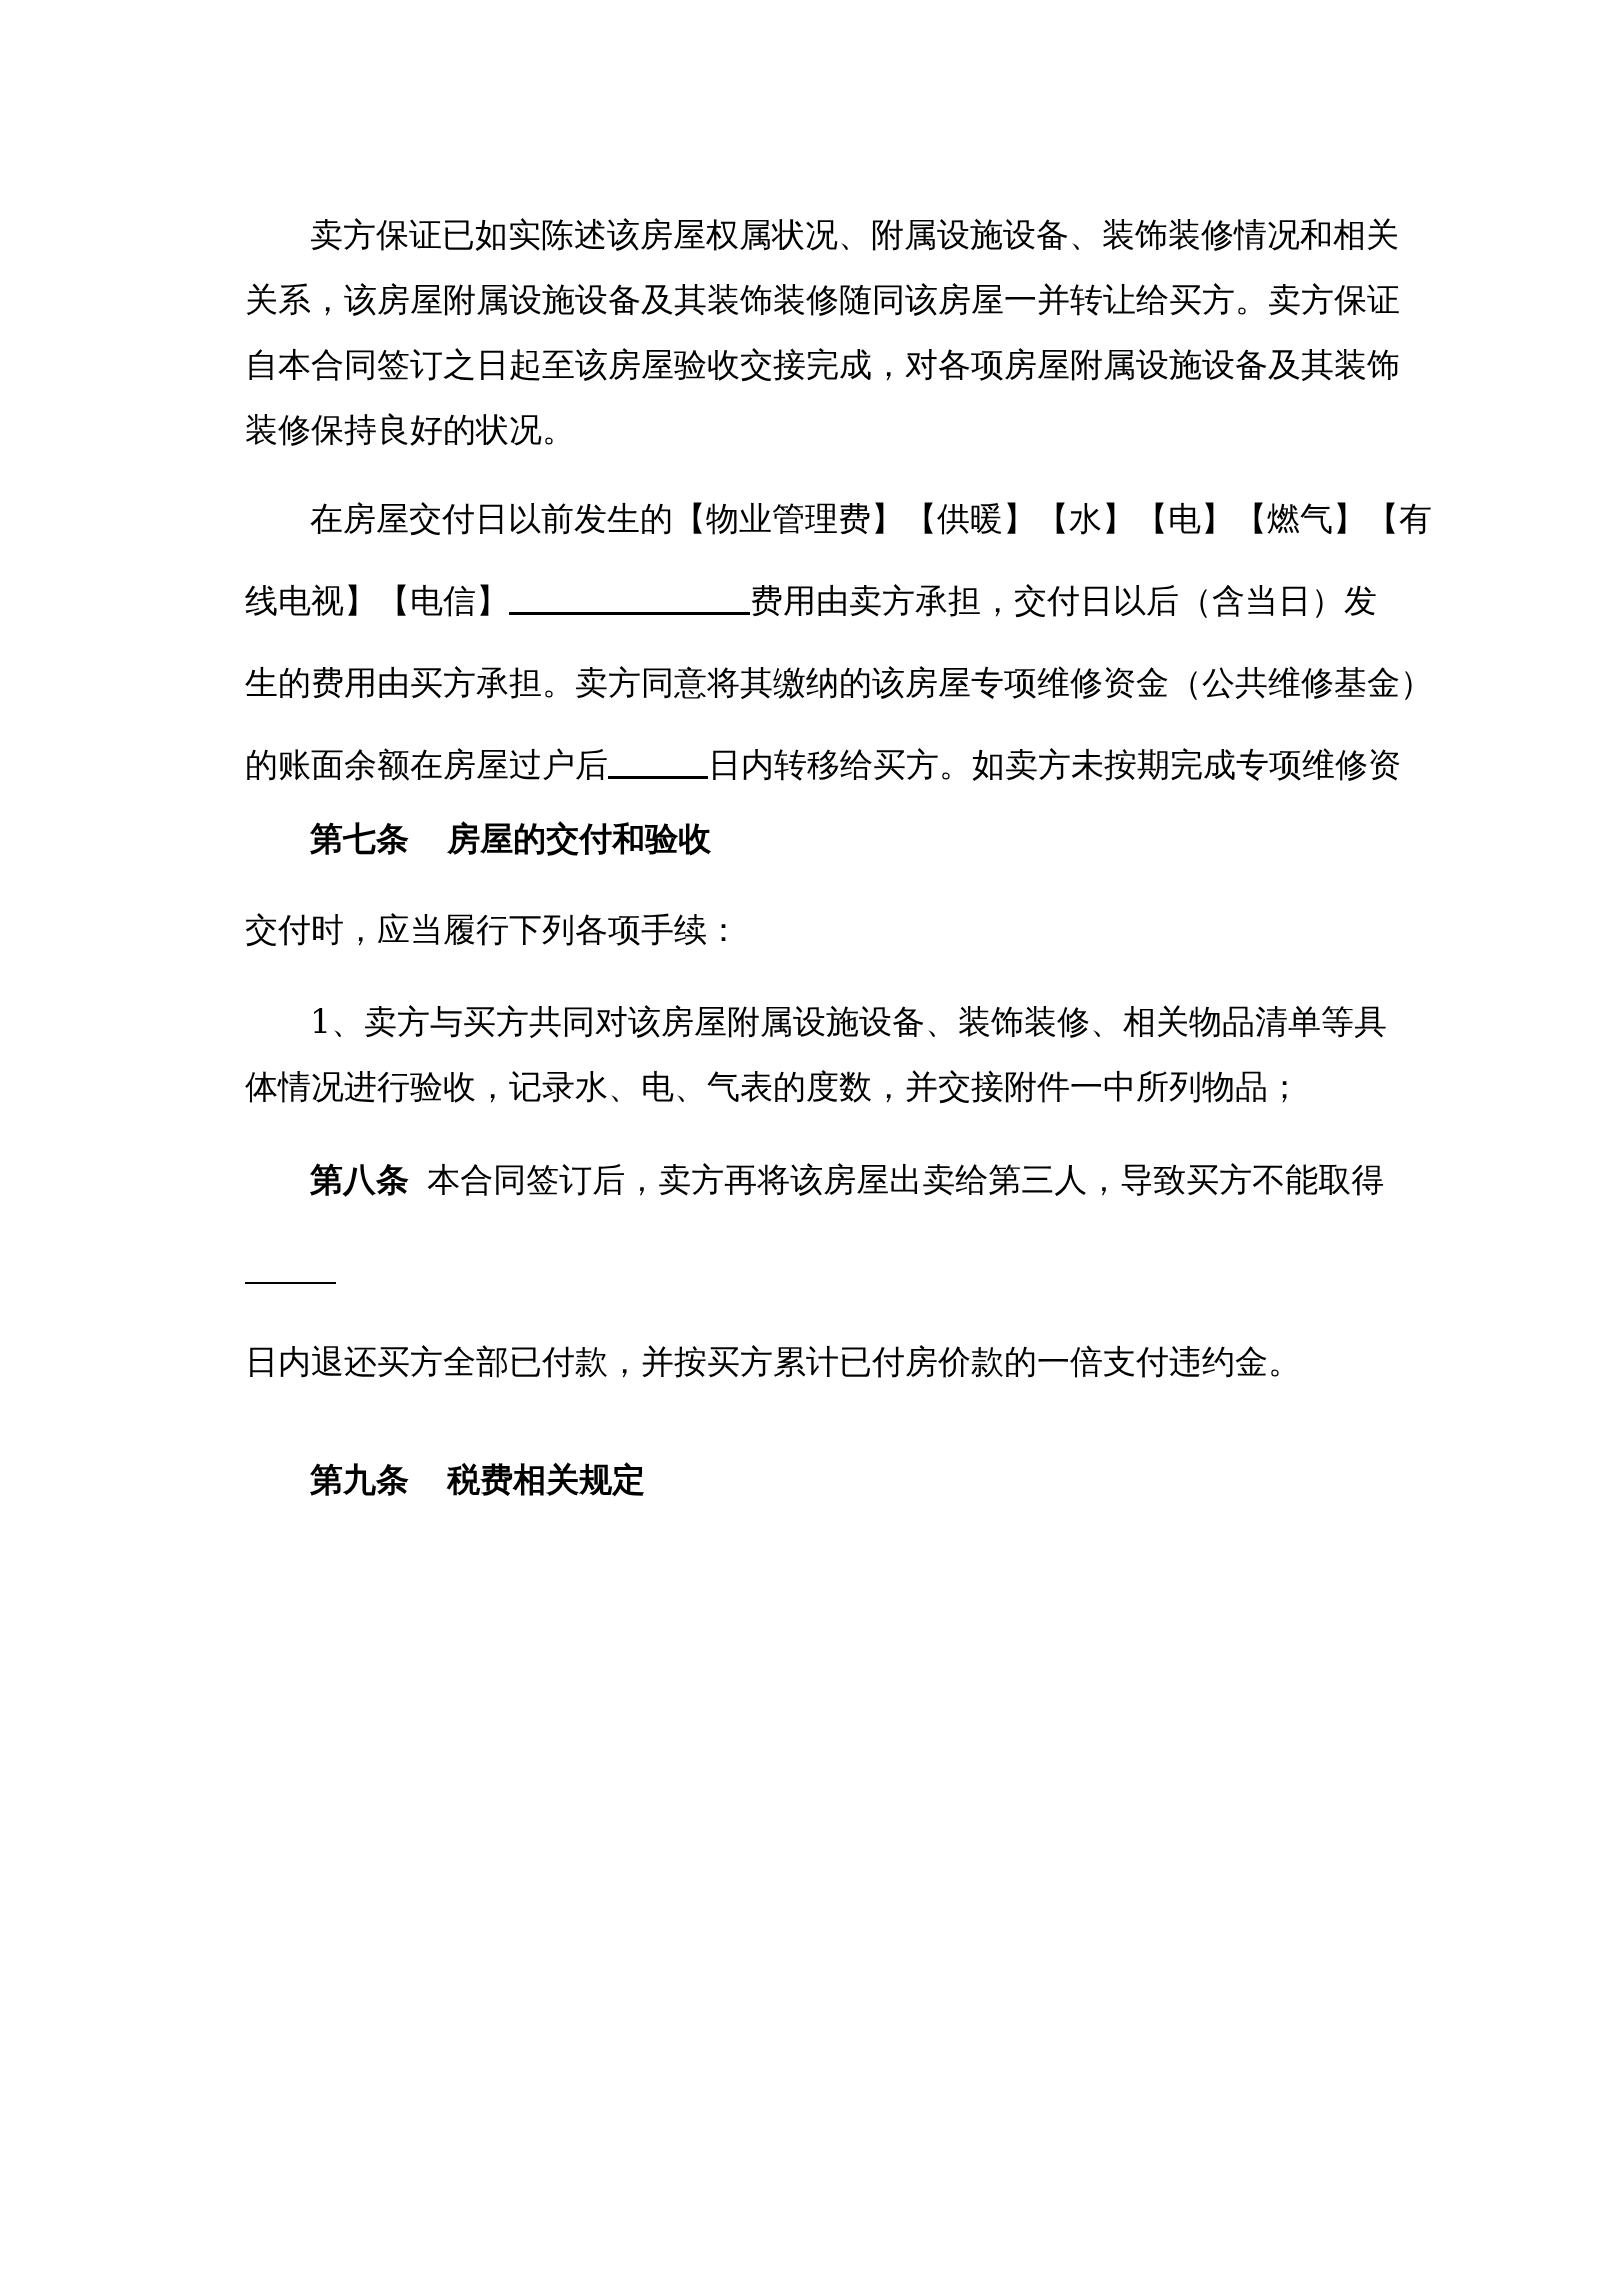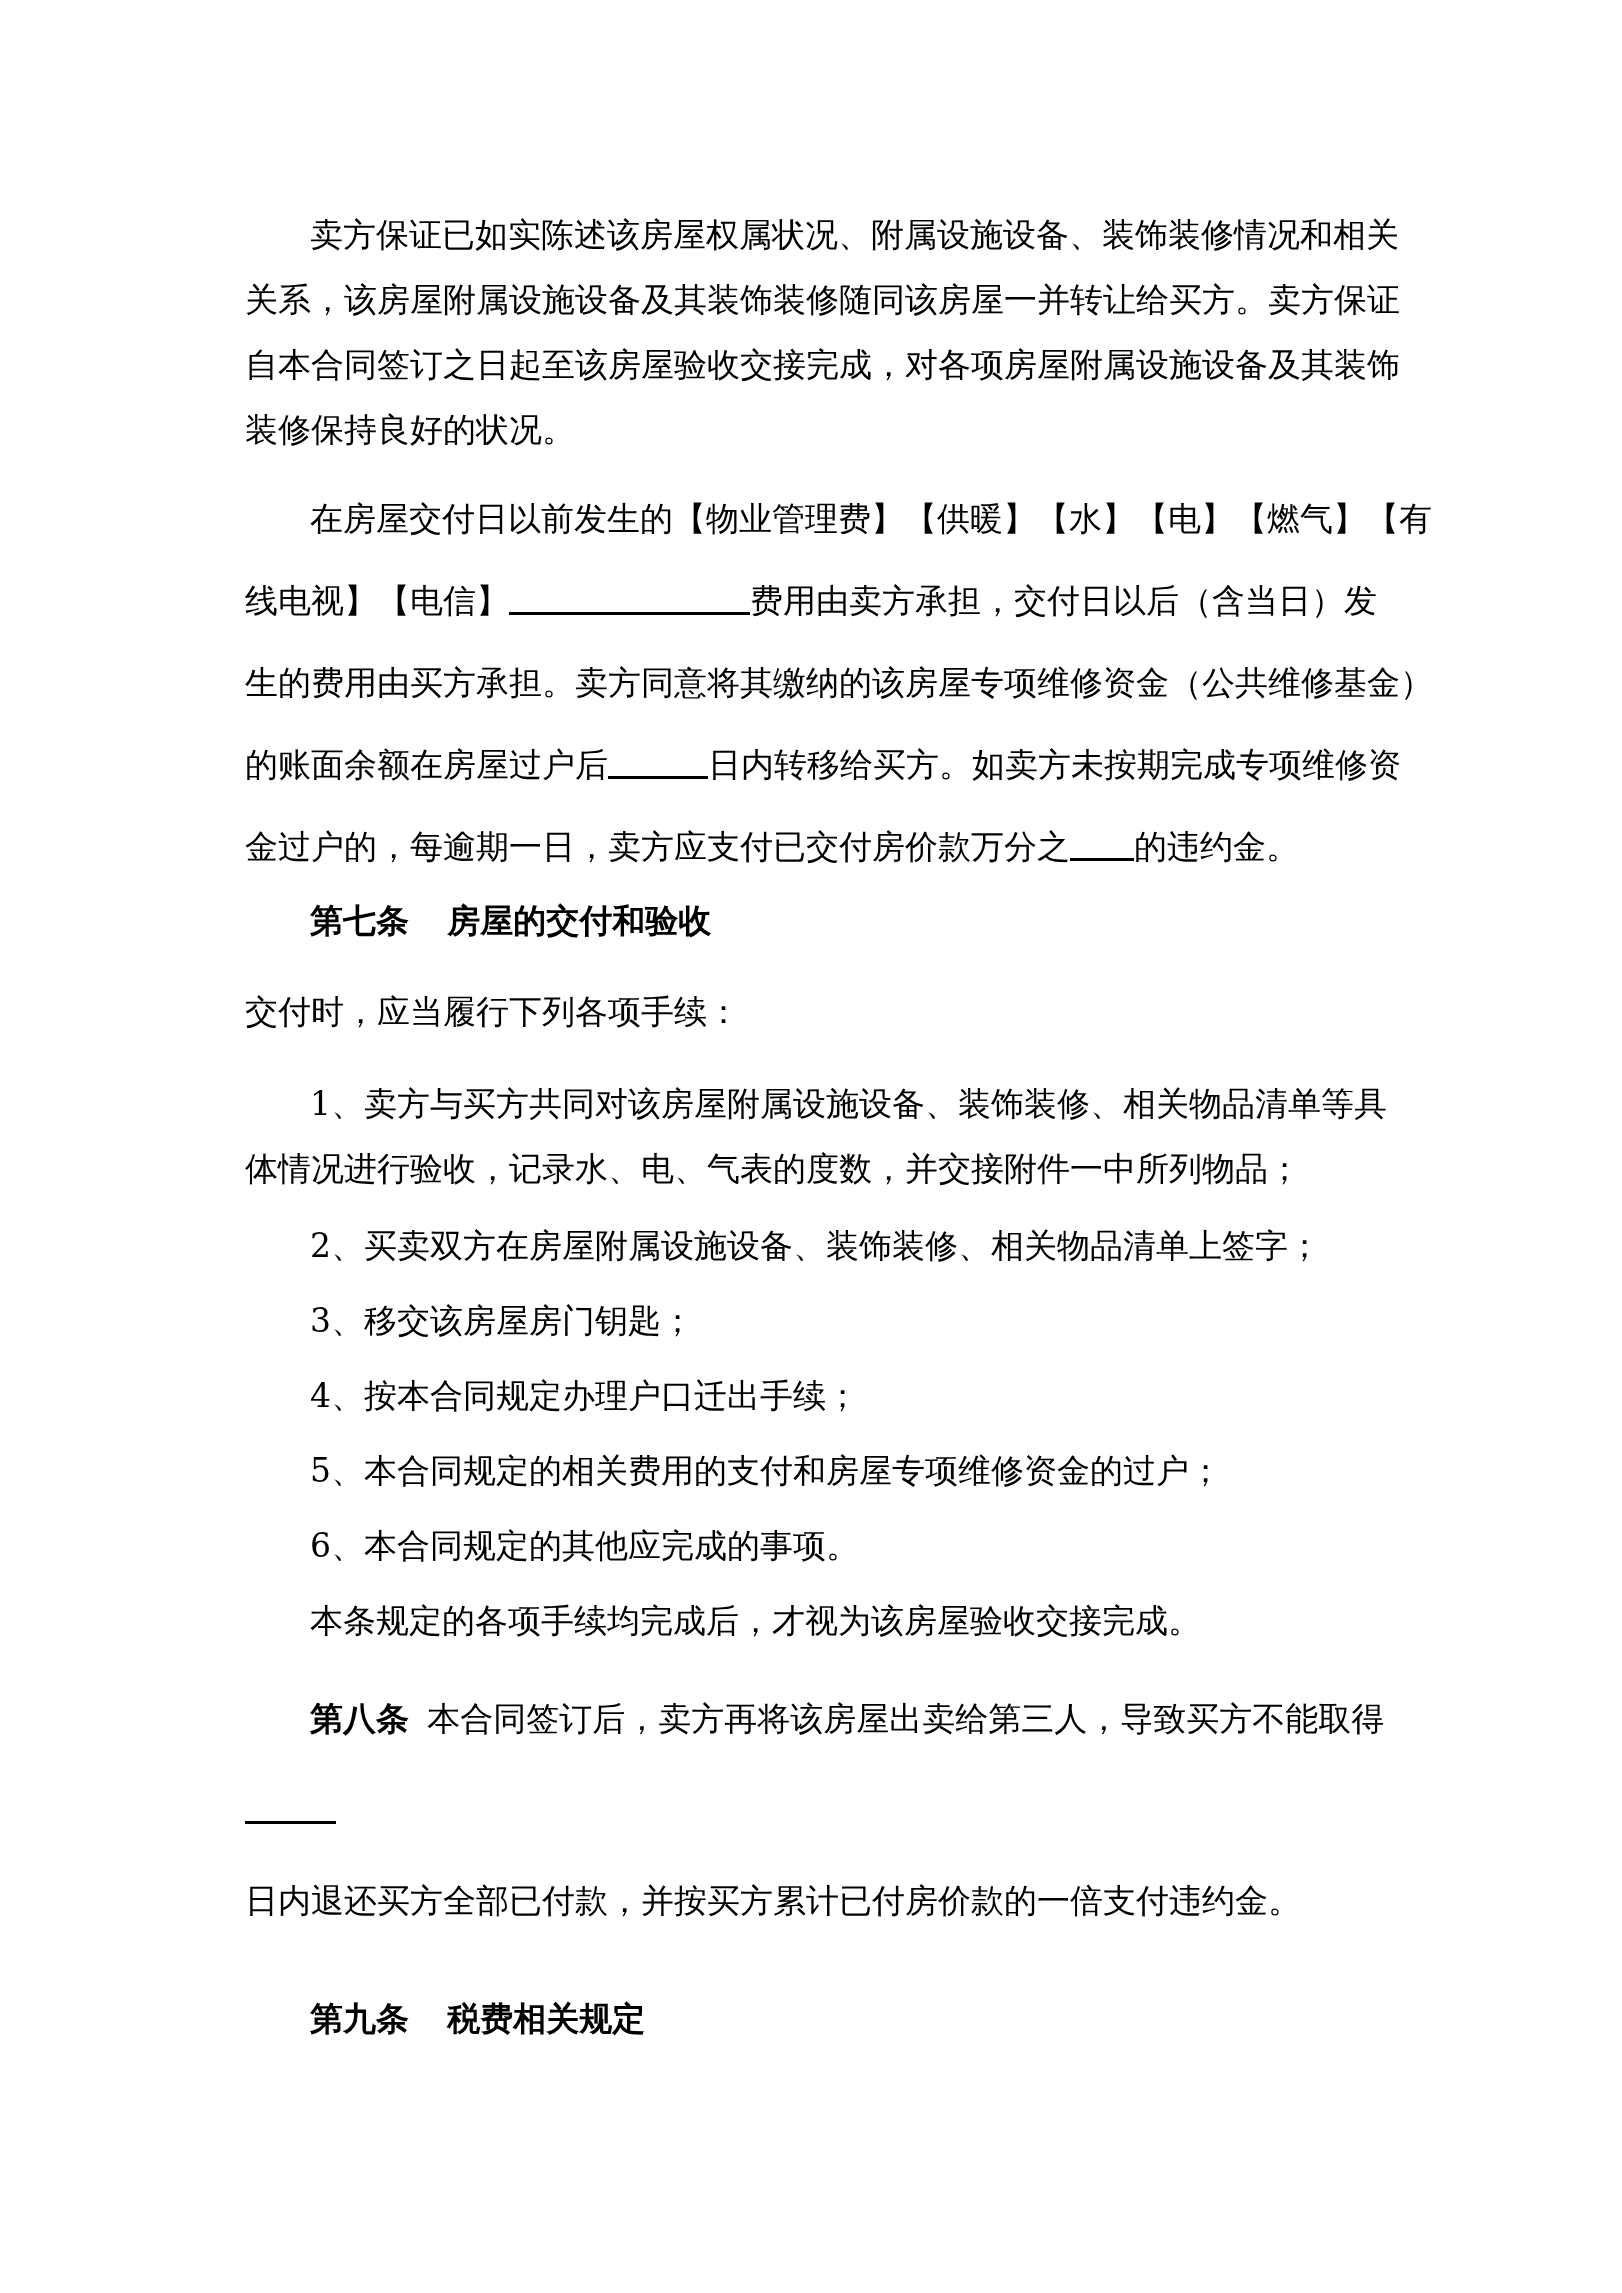--- a/index.html
+++ b/index.html
@@ -48,42 +48,33 @@
       <div class="line">关系，该房屋附属设施设备及其装饰装修随同该房屋一并转让给买方。卖方保证</div>
       <div class="line">自本合同签订之日起至该房屋验收交接完成，对各项房屋附属设施设备及其装饰</div>
       <div class="line">装修保持良好的状况。</div>
     </div>
 
     <div class="p2">
       <div class="line ind">在房屋交付日以前发生的【物业管理费】【供暖】【水】【电】【燃气】【有</div>
       <div class="line"><span>线电视】【电信】</span><span class="blank bw265"></span><span>费用由卖方承担，交付日以后（含当日）发</span></div>
       <div class="line">生的费用由买方承担。卖方同意将其缴纳的该房屋专项维修资金（公共维修基金）</div>
       <div class="line"><span>的账面余额在房屋过户后</span><span class="blank bw110"></span><span>日内转移给买方。如卖方未按期完成专项维修资</span></div>
-      <div class="line"><span>金过户的，每逾期一日，卖方应支付已交付房价款万分之</span><span class="blank bw70"></span><span>的违约金。</span></div>
     </div>
 
     <div class="h7 heading line"><span class="hnum">第七条</span><span class="htitle">房屋的交付和验收</span></div>
 
     <div class="p7">
       <div class="line">交付时，应当履行下列各项手续：</div>
     </div>
 
     <div class="item1">
       <div class="line ind">1、卖方与买方共同对该房屋附属设施设备、装饰装修、相关物品清单等具</div>
       <div class="line">体情况进行验收，记录水、电、气表的度数，并交接附件一中所列物品；</div>
     </div>
 
-    <div class="itemlist">
-      <div class="line">2、买卖双方在房屋附属设施设备、装饰装修、相关物品清单上签字；</div>
-      <div class="line">3、移交该房屋房门钥匙；</div>
-      <div class="line">4、按本合同规定办理户口迁出手续；</div>
-      <div class="line">5、本合同规定的相关费用的支付和房屋专项维修资金的过户；</div>
-      <div class="line">6、本合同规定的其他应完成的事项。</div>
-      <div class="line">本条规定的各项手续均完成后，才视为该房屋验收交接完成。</div>
-    </div>
 
     <div class="p8">
       <div class="line ind"><span class="hnum">第八条</span><span>本合同签订后，卖方再将该房屋出卖给第三人，导致买方不能取得</span></div>
       <div class="line"><span class="blank bw100"></span></div>
       <div class="line">日内退还买方全部已付款，并按买方累计已付房价款的一倍支付违约金。</div>
     </div>
 
     <div class="h9 heading line"><span class="hnum">第九条</span><span class="htitle">税费相关规定</span></div>
 
   </div>

